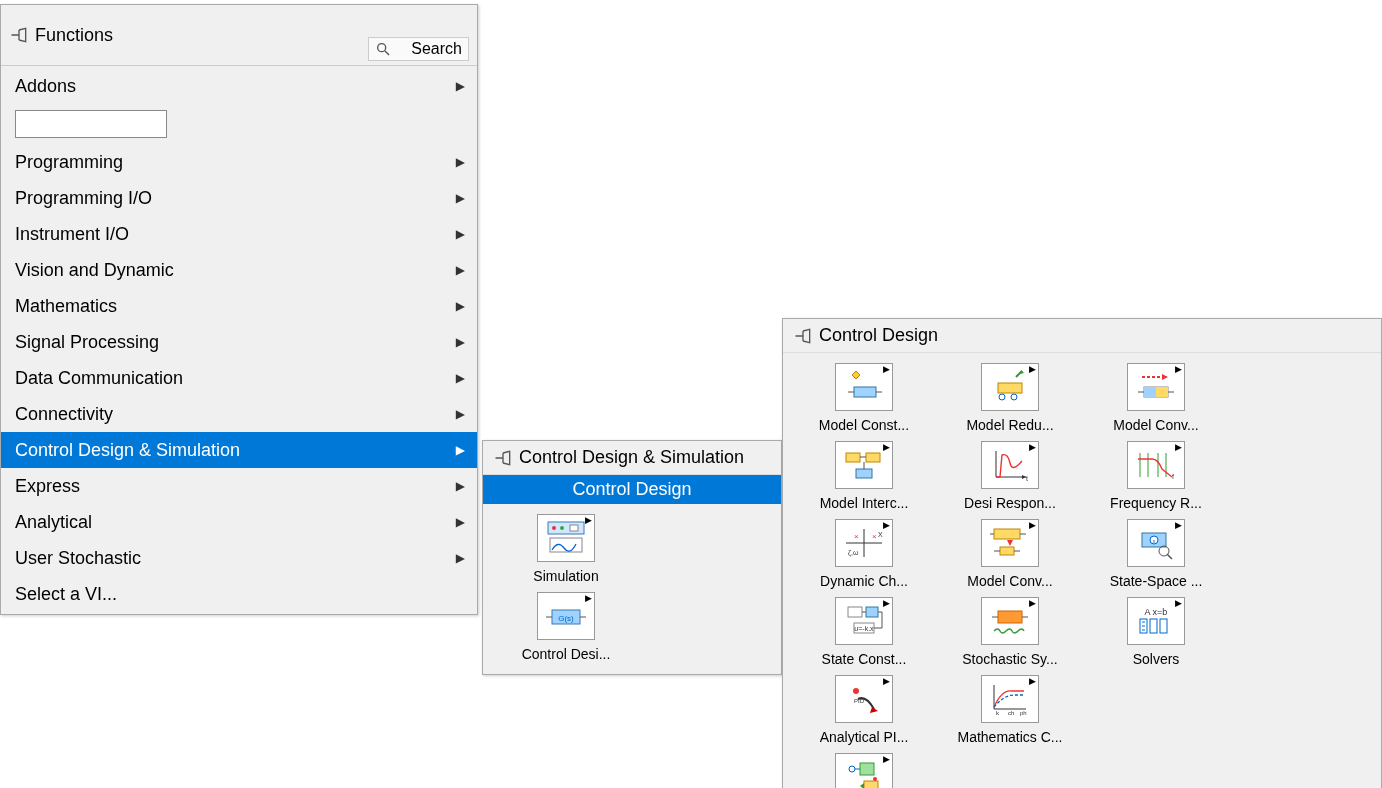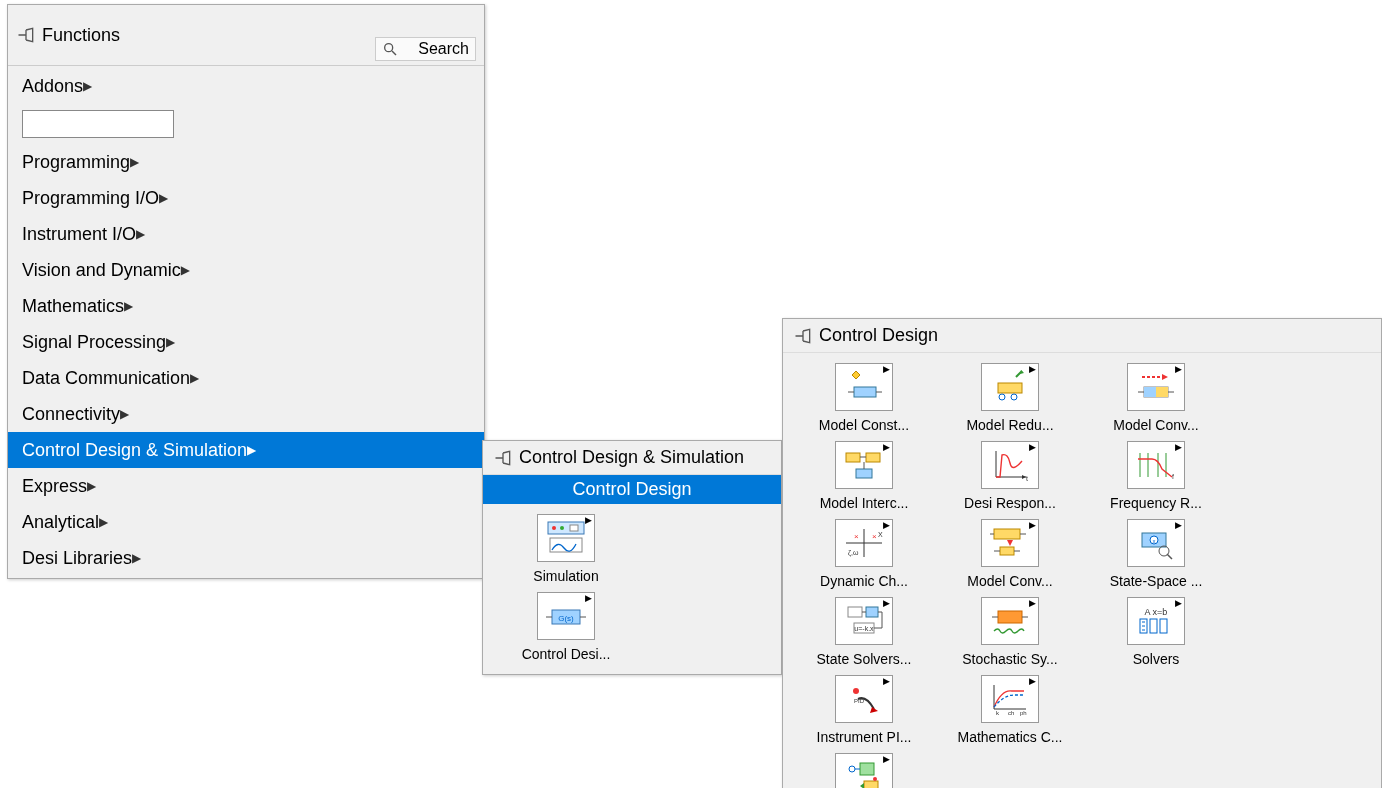--- a/index.html
+++ b/index.html
@@ -6,41 +6,41 @@
     body { font-family: "Segoe UI", Tahoma, sans-serif; font-size: 16px; background: #fff; color: #000; position: relative; width: 1382px; height: 788px; }
     .palette { position: absolute; background: #f0f0f0; border: 1px solid #aaa; box-shadow: 1px 1px 3px rgba(0,0,0,.2); }
     .palette-header { display: flex; align-items: center; justify-content: space-between; padding: 4px 8px; border-bottom: 1px solid #ccc; font-size: 18px; }
     .header-left { display: flex; align-items: center; gap: 6px; }
     .pin-icon { display: inline-flex; width: 20px; height: 20px; }
     .pin-icon svg { width: 100%; height: 100%; }
     .search-btn { display: flex; align-items: center; gap: 20px; cursor: pointer; padding: 2px 6px; border: 1px solid #ccc; background: #fafafa; font-size: 16px; margin-top: 28px; }
     .mag-icon { display: inline-flex; width: 16px; height: 16px; }
     .mag-icon svg { width: 100%; height: 100%; }
     .menu { padding: 2px 0; }
-    .menu-item { display: flex; align-items: center; padding: 4px 12px 4px 14px; height: 36px; font-size: 18px; cursor: pointer; }
+    .menu-item { display: flex; align-items: center; justify-content: space-between; padding: 4px 12px 4px 14px; height: 36px; font-size: 18px; cursor: pointer; }
     .menu-item.highlighted { background: #0078d7; color: #fff; }
     .arrow { font-size: 12px; color: #333; }
     .menu-item.highlighted .arrow { color: #fff; }
     .input-slot { padding: 6px 14px; }
     .input-slot input { width: 152px; height: 28px; border: 1px solid #888; background: #fff; padding: 2px 4px; font-size: 14px; }
     .subpalette { position: absolute; background: #f0f0f0; border: 1px solid #aaa; box-shadow: 1px 1px 3px rgba(0,0,0,.2); }
     .sub-header { display: flex; align-items: center; gap: 6px; padding: 6px 10px; font-size: 18px; border-bottom: 1px solid #ddd; }
     .sub-title-row { background: #0078d7; color: #fff; text-align: center; padding: 4px 0; font-size: 18px; }
     .icon-grid { display: flex; flex-wrap: wrap; padding: 6px 8px 8px 8px; }
     .icon-cell { width: 146px; display: flex; flex-direction: column; align-items: center; padding: 4px 2px; cursor: pointer; }
     .icon-cell.sm { width: 150px; }
     .icon-box { position: relative; width: 58px; height: 48px; background: #fff; border: 1px solid #999; display: flex; align-items: center; justify-content: center; }
     .icon-box .mini-arrow { position: absolute; top: 0; right: 0; font-size: 9px; padding: 0 2px; }
     .icon-label { margin-top: 6px; font-size: 14px; white-space: nowrap; overflow: hidden; text-overflow: ellipsis; max-width: 140px; }
     svg { display: block; }
   </style>
 </head>
 <body>
 
-<div class="palette" style="left:7px; top:4px; width:478px;">
+<div class="palette" style="left:0; top:4px; width:478px;">
   <div class="palette-header">
     <div class="header-left">
       <span class="pin-icon">
         <svg viewBox="0 0 24 24">
             <path d="M3 12 L12 12 M12 6 L12 18 M12 6 L20 4 L20 20 L12 18" fill="none" stroke="#555" stroke-width="1.6"></path>
           </svg>
       </span>
       <span>Functions</span>
     </div>
     <div class="search-btn">
@@ -99,22 +99,25 @@
       </div>
     <div class="menu-item">
         <span>Express</span>
         <span class="arrow">▶</span>
       </div>
     <div class="menu-item">
         <span>Analytical</span>
         <span class="arrow">▶</span>
       </div>
     <div class="menu-item">
-        <span>Desi Libraries</span>
-        <span class="arrow">▶</span>
+        <span>User Stochastic</span>
+        <span class="arrow">▶</span>
+      </div>
+    <div class="menu-item">
+        <span>Select a VI...</span>
       </div>
   </div>
 </div>
 
 <div class="subpalette" style="left:482px; top:440px; width:300px;">
   <div class="sub-header">
     <span class="pin-icon">
       <svg viewBox="0 0 24 24">
           <path d="M3 12 L12 12 M12 6 L12 18 M12 6 L20 4 L20 20 L12 18" fill="none" stroke="#555" stroke-width="1.6"></path>
         </svg>
@@ -293,21 +296,21 @@
         <svg width="44" height="36" viewBox="0 0 44 36">
             <rect x="6" y="4" width="14" height="10" fill="#fff" stroke="#888"></rect>
             <rect x="24" y="4" width="12" height="10" fill="#9fd2ff" stroke="#379"></rect>
             <line x1="20" y1="9" x2="24" y2="9" stroke="#555"></line>
             <rect x="12" y="20" width="20" height="10" fill="#fff" stroke="#888"></rect>
             <text x="22" y="28" font-size="7" text-anchor="middle" fill="#333">u=-k.x</text>
             <line x1="36" y1="9" x2="40" y2="9" stroke="#555"></line>
             <path d="M40 9 L40 25 L32 25" fill="none" stroke="#555"></path>
           </svg>
       </div>
-        <span class="icon-label">State Solvers...</span>
+        <span class="icon-label">State Const...</span>
     </div>
     <div class="icon-cell">
       <div class="icon-box">
           <span class="mini-arrow">▶</span>
         <svg width="44" height="36" viewBox="0 0 44 36">
             <rect x="10" y="8" width="24" height="12" fill="#ff9933" stroke="#c60"></rect>
             <line x1="4" y1="14" x2="10" y2="14" stroke="#555"></line>
             <line x1="34" y1="14" x2="40" y2="14" stroke="#555"></line>
             <path d="M6 28 Q10 24 12 28 T18 28 T24 28 T30 28 T36 28" fill="none" stroke="#393" stroke-width="1.4"></path>
           </svg>
@@ -333,21 +336,21 @@
     <div class="icon-cell">
       <div class="icon-box">
           <span class="mini-arrow">▶</span>
         <svg width="44" height="36" viewBox="0 0 44 36">
             <circle cx="14" cy="10" r="3" fill="#e33"></circle>
             <text x="12" y="22" font-size="6" fill="#333">PID</text>
             <path d="M16 18 Q24 14 32 28" fill="none" stroke="#333" stroke-width="2"></path>
             <polygon points="30,26 36,30 28,32" fill="#c00"></polygon>
           </svg>
       </div>
-        <span class="icon-label">Instrument PI...</span>
+        <span class="icon-label">Analytical PI...</span>
     </div>
     <div class="icon-cell">
       <div class="icon-box">
           <span class="mini-arrow">▶</span>
         <svg width="44" height="36" viewBox="0 0 44 36">
             <line x1="6" y1="28" x2="38" y2="28" stroke="#333"></line>
             <line x1="6" y1="28" x2="6" y2="4" stroke="#333"></line>
             <path d="M6 26 Q14 8 24 10 L36 10" fill="none" stroke="#e33" stroke-width="1.3"></path>
             <path d="M6 26 Q16 14 26 14 L36 14" fill="none" stroke="#06c" stroke-width="1.3" stroke-dasharray="3 2"></path>
             <text x="8" y="34" font-size="6" fill="#333">k</text>

